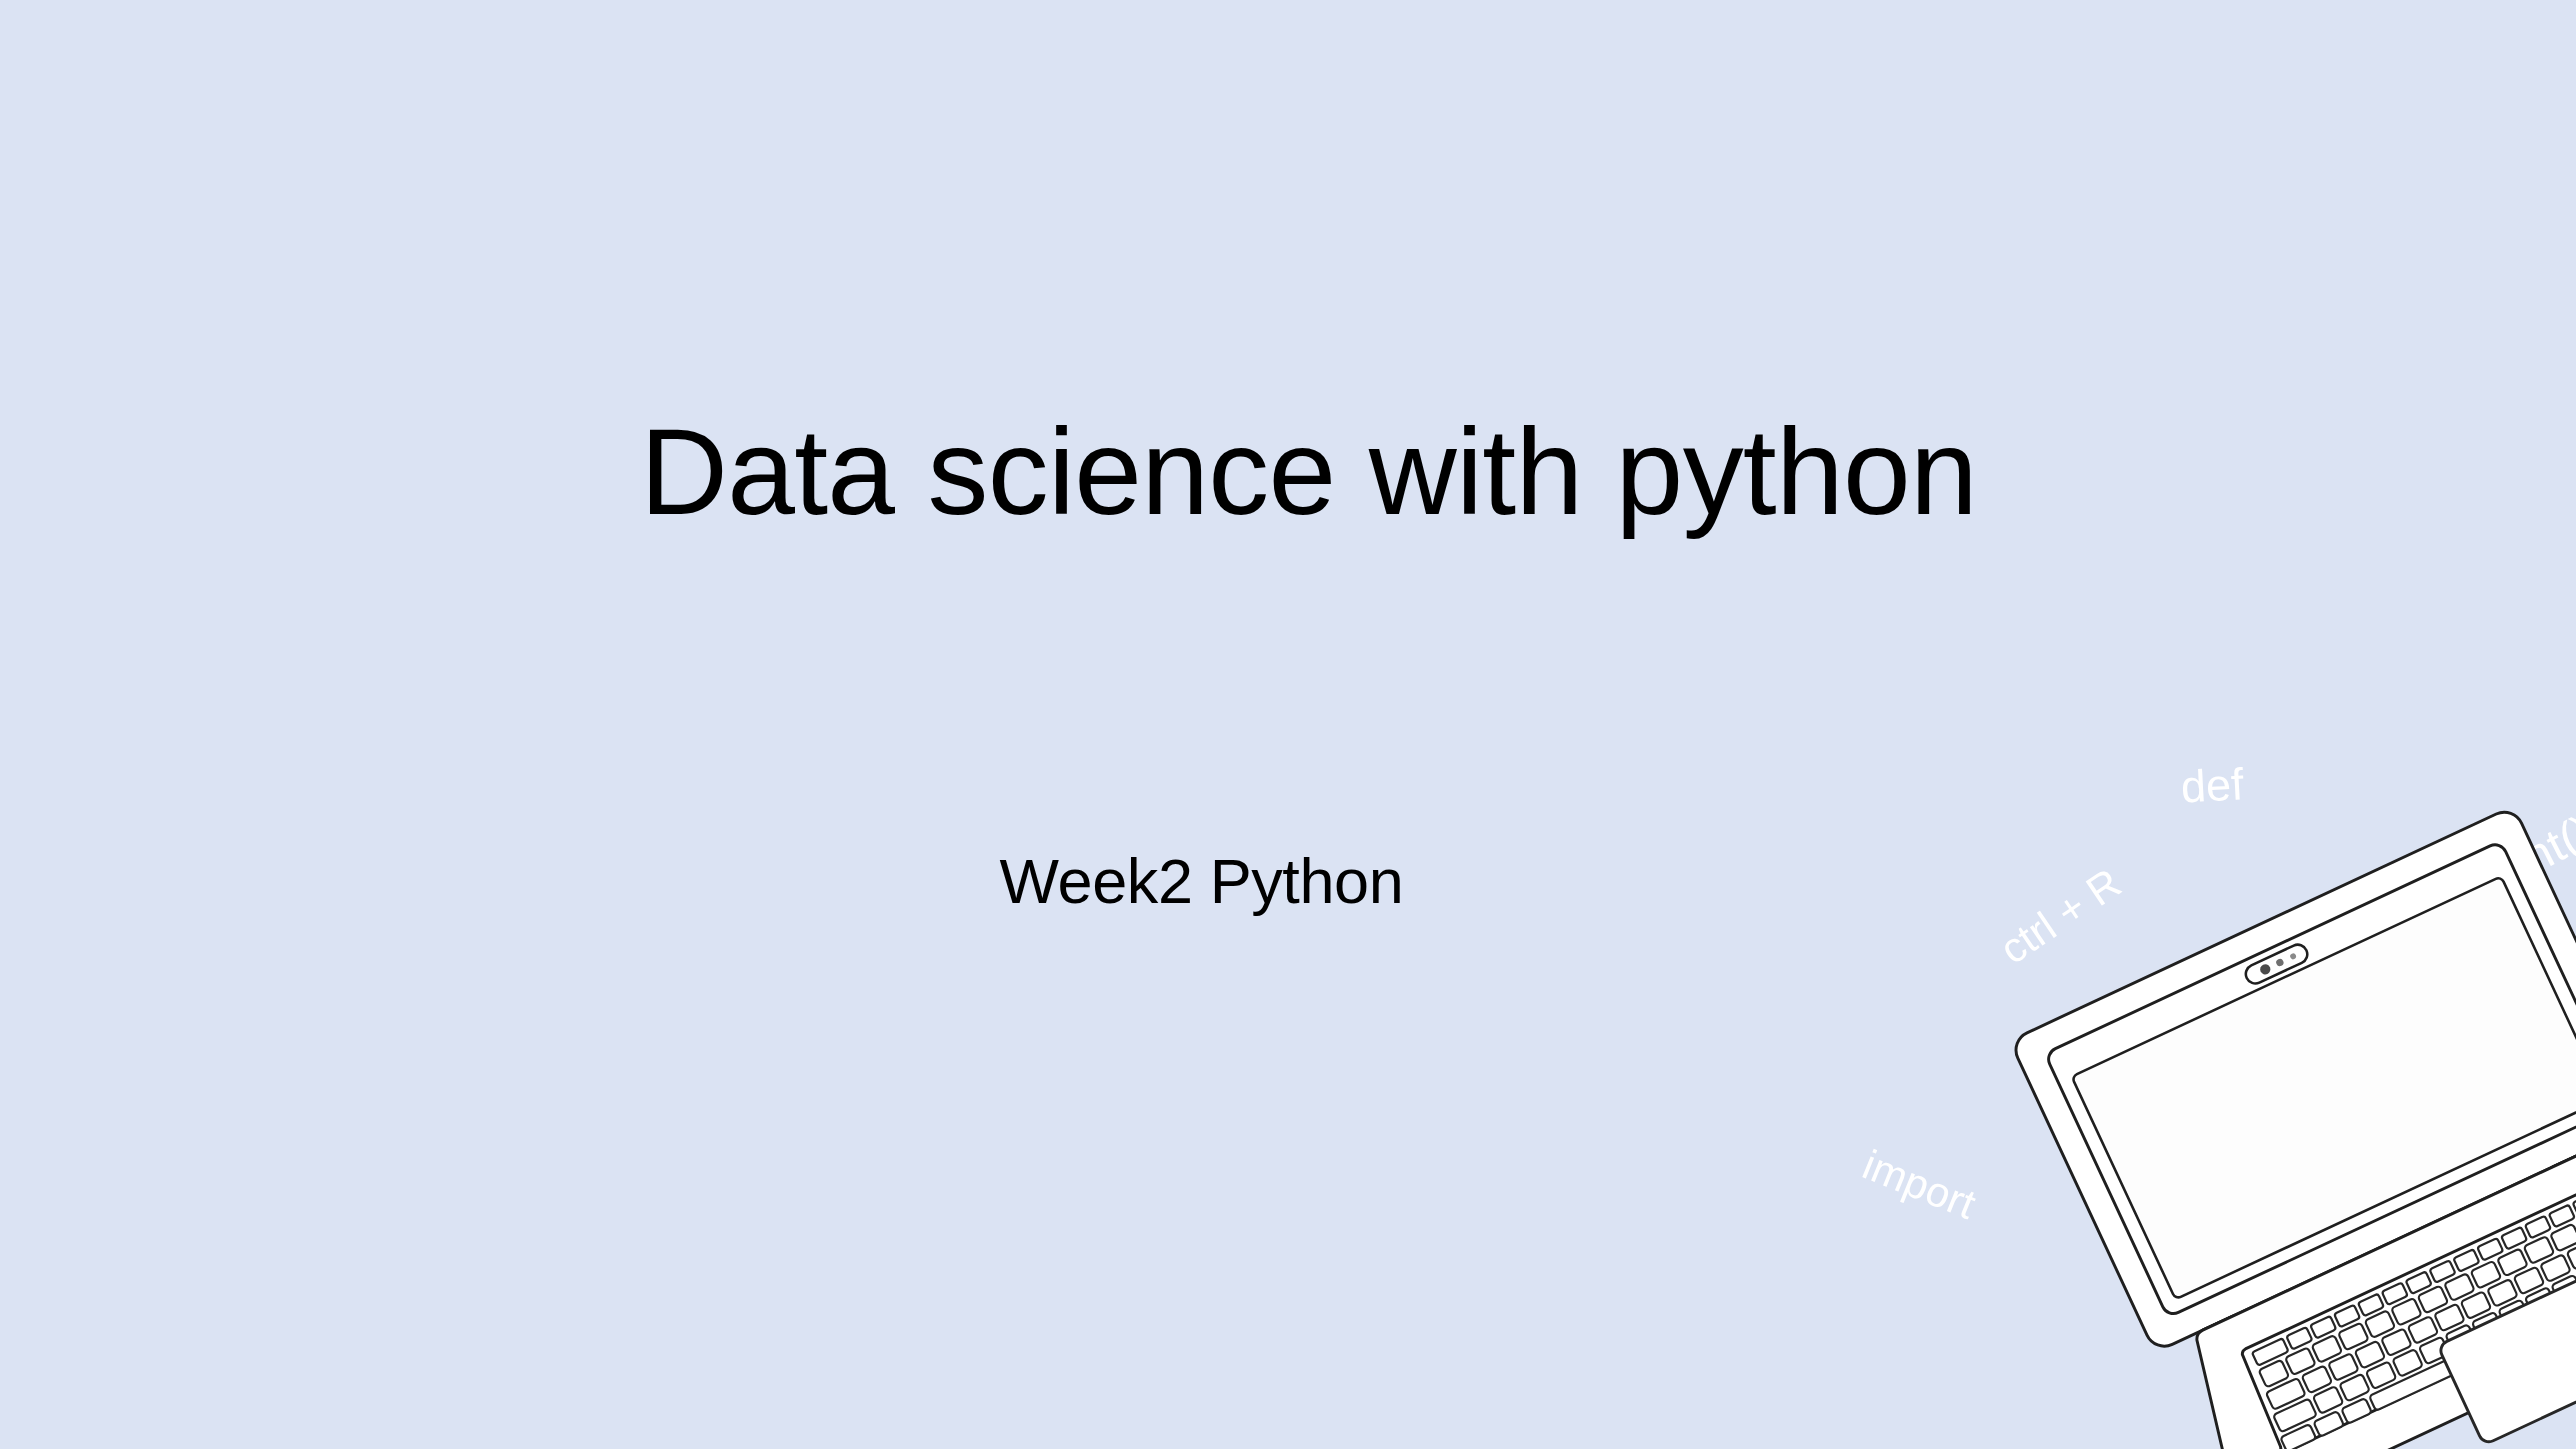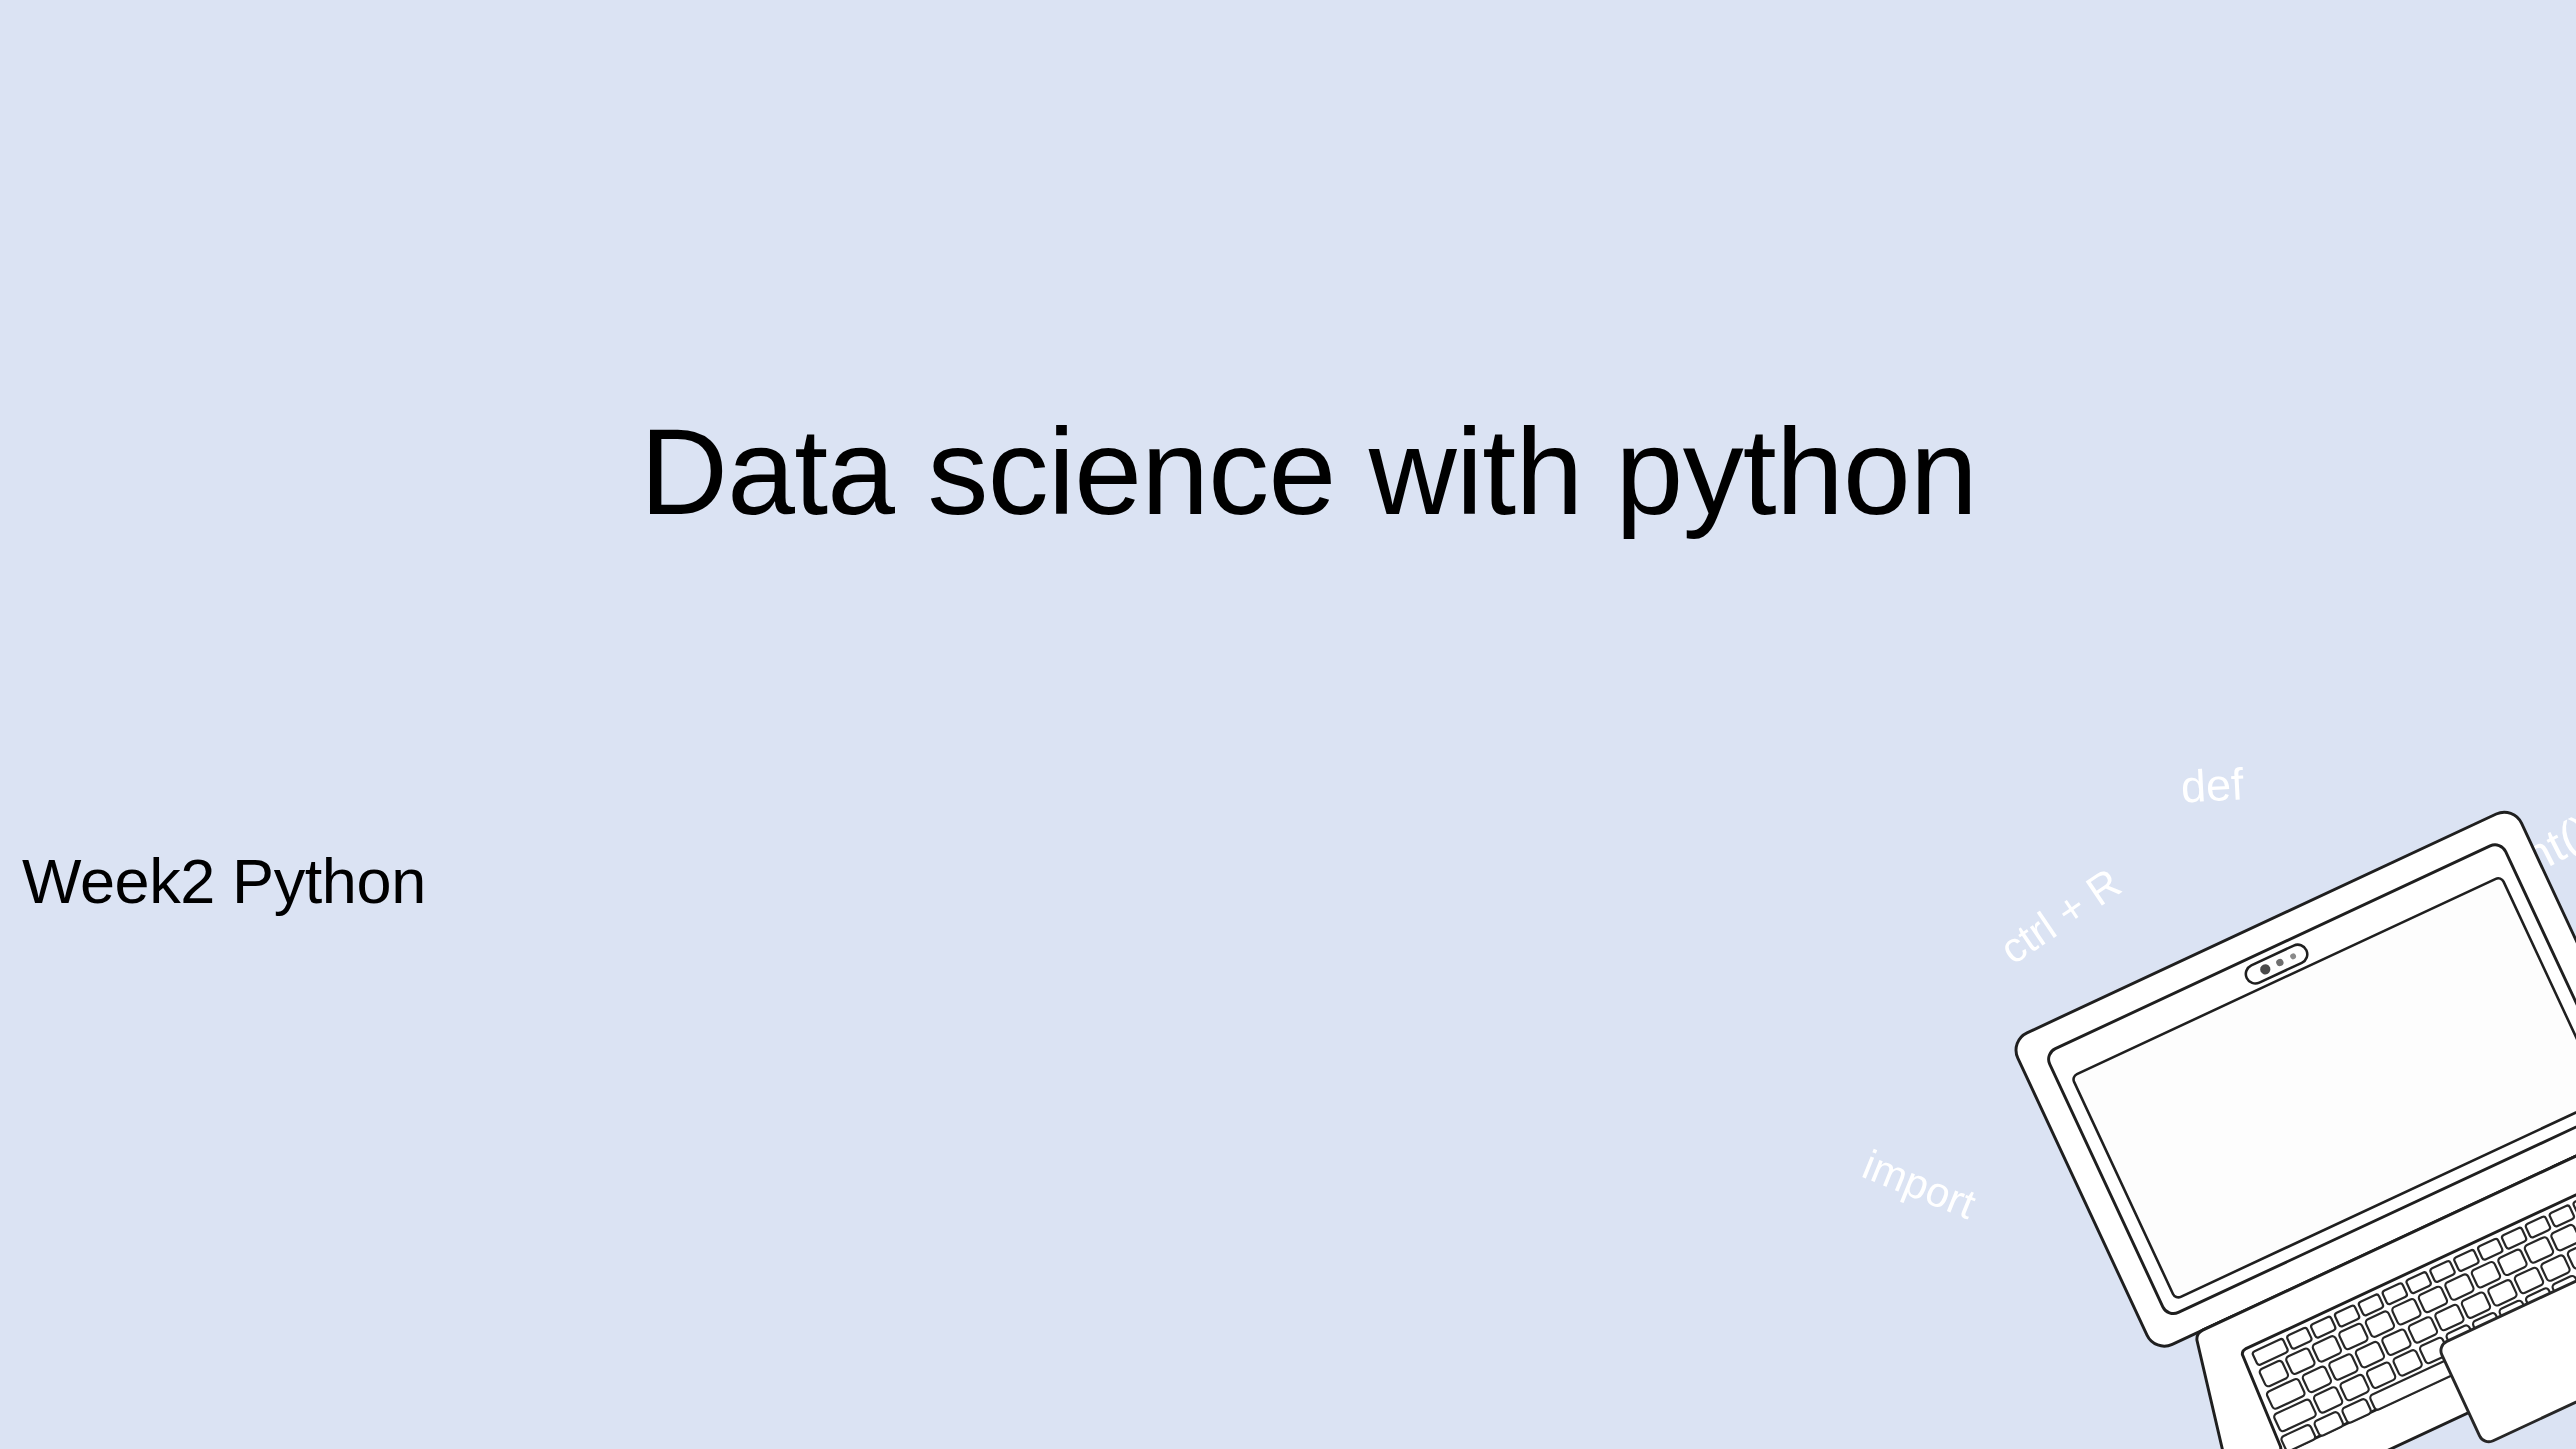--- a/index.html
+++ b/index.html
@@ -38,20 +38,21 @@
     transform: translateX(20.5px) scaleX(0.99);
     transform-origin: center;
     white-space: nowrap;
   }
 
   #subtitle-block {
     position: absolute;
     left: 0;
     top: 850px;
     width: 2359px;
+    text-align: center;
   }
   #slide-subtitle {
     display: block;
     margin: 0;
     font-family: "Liberation Sans", sans-serif;
     font-size: 63px;
     font-weight: 400;
     line-height: 1.0;
     letter-spacing: -0.4px;
     color: #000000;

